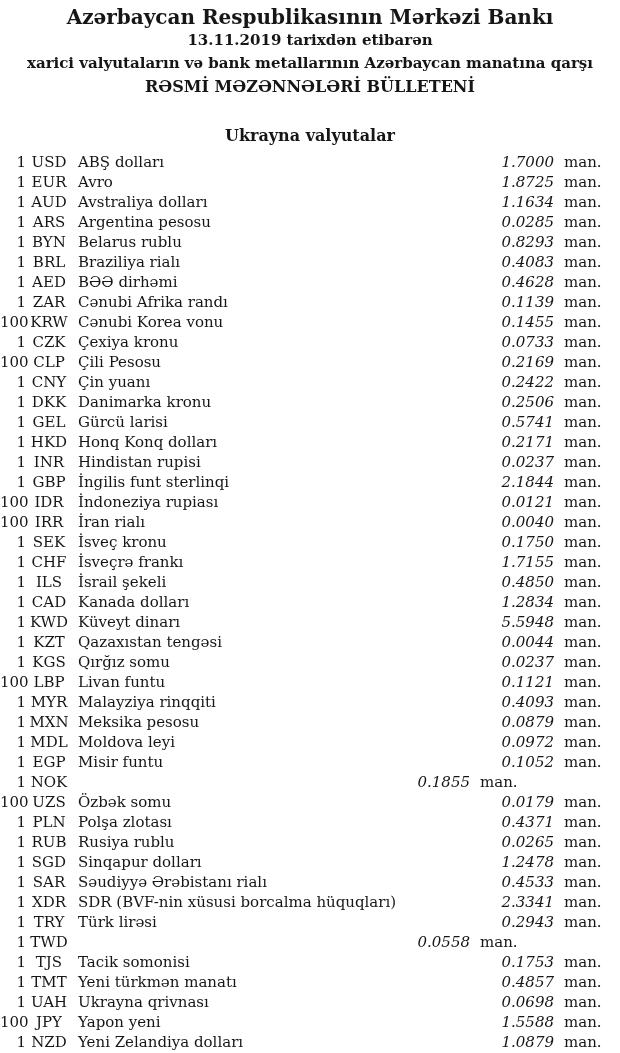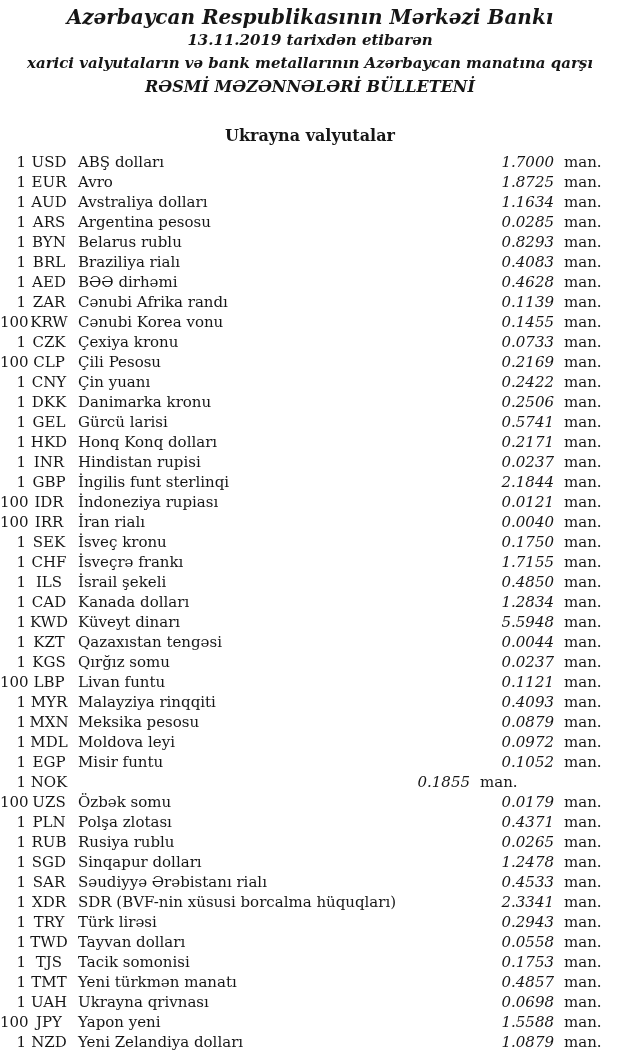--- a/index.html
+++ b/index.html
@@ -7,21 +7,21 @@
   body {
     width: 620px;
     height: 1053px;
     background: #ffffff;
     color: #161616;
     font-family: "DejaVu Serif", "Liberation Serif", serif;
     overflow: hidden;
   }
   .page { width: 620px; height: 1053px; }
 
-  .header { text-align: center; padding-top: 5px; font-style: italic; }
+  .header { text-align: center; padding-top: 5px; }
   .title {
     font-size: 20px;
     line-height: 24px;
     font-weight: bold;
     margin: 0;
   }
   .hline {
     font-size: 15px;
     line-height: 23px;
     font-weight: bold;
@@ -378,21 +378,20 @@
     <span class="qty">1</span>
     <span class="code">TRY</span>
     <span class="name">Türk lirəsi</span>
     <span class="rate">0.2943</span>
     <span class="unit">man.</span>
   </div>
 
   <div class="row">
     <span class="qty">1</span>
     <span class="code">TWD</span>
-    <span class="name">Tayvan dolları</span>
     <span class="rate">0.0558</span>
     <span class="unit">man.</span>
   </div>
 
   <div class="row">
     <span class="qty">1</span>
     <span class="code">TJS</span>
     <span class="name">Tacik somonisi</span>
     <span class="rate">0.1753</span>
     <span class="unit">man.</span>

